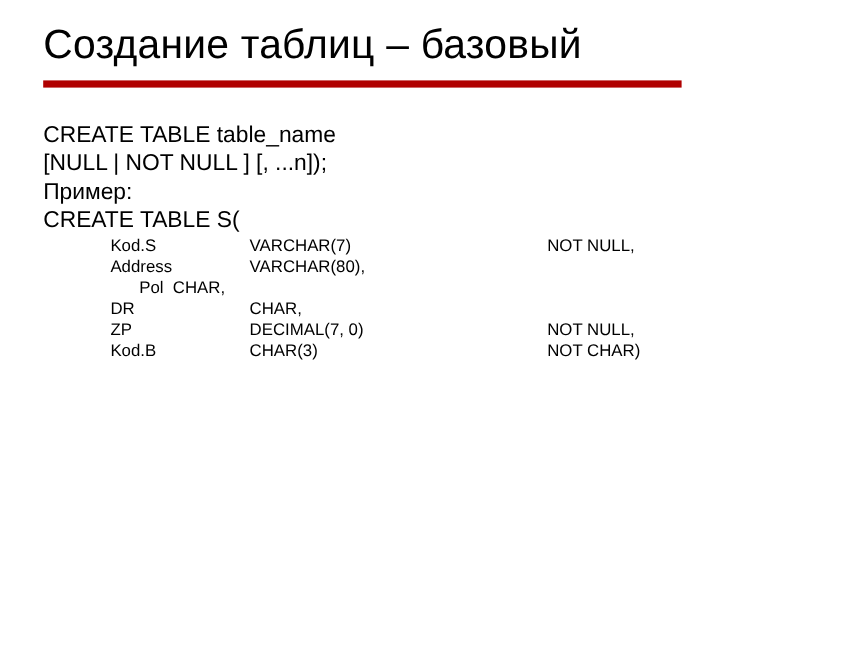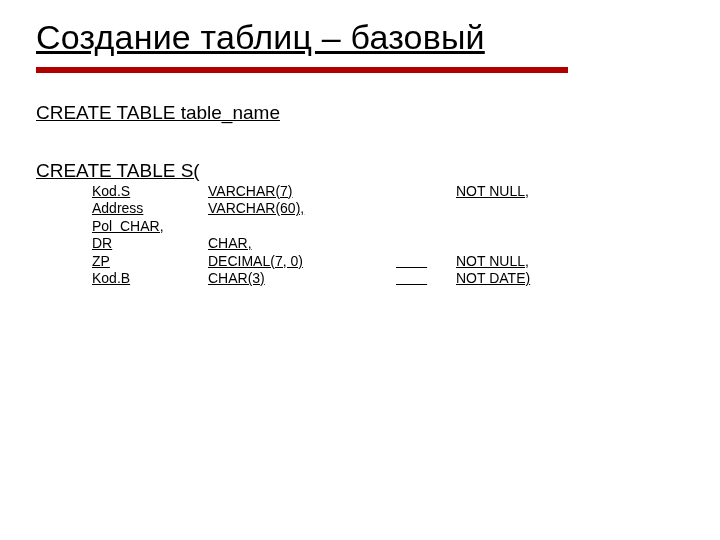--- a/index.html
+++ b/index.html
@@ -10,40 +10,38 @@
     background: #fff;
     font-family: Verdana, Geneva, sans-serif;
     color: #000;
   }
   .slide {
     box-sizing: border-box;
     width: 604px;
     height: 540px;
     padding: 18px 36px 24px 36px;
     position: relative;
-    text-decoration: underline;
   }
   .title {
     font-size: 34px;
     line-height: 1.15;
     font-weight: 400;
     margin: 0 0 10px 0;
     letter-spacing: 0.2px;
   }
   .rule {
     height: 6px;
     background: #b00000;
     margin: 6px 0 28px 0;
   }
   .block {
     font-size: 19px;
     line-height: 1.25;
   }
   .syntax {
-    margin-bottom: 34px;
   }
   .example-label {
     margin-bottom: 0;
   }
   .cols {
     display: grid;
     grid-template-columns: 56px 116px 188px 60px 200px;
     font-size: 14px;
     line-height: 1.25;
   }
@@ -57,46 +55,48 @@
 <div class="slide">
 
   <h1 class="title">
     <span>Создание таблиц – базовый</span><br>
   </h1>
 
   <div class="rule"></div>
 
   <div class="block syntax">
     <div>CREATE TABLE table_name</div>
+    <div>[NULL | NOT NULL ] [, ...n]);</div>
   </div>
 
   <div class="block">
+    <div class="example-label">Пример:</div>
     <div>CREATE TABLE S(</div>
 
     <div class="cols">
 
       <div class="row">
         <span class="cell indent"></span>
         <span class="cell">Kod.S</span>
         <span class="cell">VARCHAR(7)</span>
         <span class="cell"></span>
         <span class="cell">NOT NULL,</span>
       </div>
 
       <div class="row">
         <span class="cell indent"></span>
         <span class="cell">Address</span>
-        <span class="cell">VARCHAR(60),</span>
+        <span class="cell">VARCHAR(80),</span>
         <span class="cell"></span>
         <span class="cell"></span>
       </div>
 
       <div class="row">
         <span class="cell indent"></span>
-        <span class="cell" style="grid-column: 2 / span 2;">Pol  CHAR,</span>
+        <span class="cell" style="grid-column: 2 / span 2; margin-left: 24px;">Pol  CHAR,</span>
         <span class="cell"></span>
         <span class="cell"></span>
       </div>
 
       <div class="row">
         <span class="cell indent"></span>
         <span class="cell">DR</span>
         <span class="cell">CHAR,</span>
         <span class="cell"></span>
         <span class="cell"></span>
@@ -108,19 +108,19 @@
         <span class="cell">DECIMAL(7, 0)</span>
         <span class="cell">        </span>
         <span class="cell">NOT NULL,</span>
       </div>
 
       <div class="row">
         <span class="cell indent"></span>
         <span class="cell">Kod.B</span>
         <span class="cell">CHAR(3)</span>
         <span class="cell">        </span>
-        <span class="cell">NOT DATE)</span>
+        <span class="cell">NOT CHAR)</span>
       </div>
 
     </div>
   </div>
 
 </div>
 
 </body></html>

